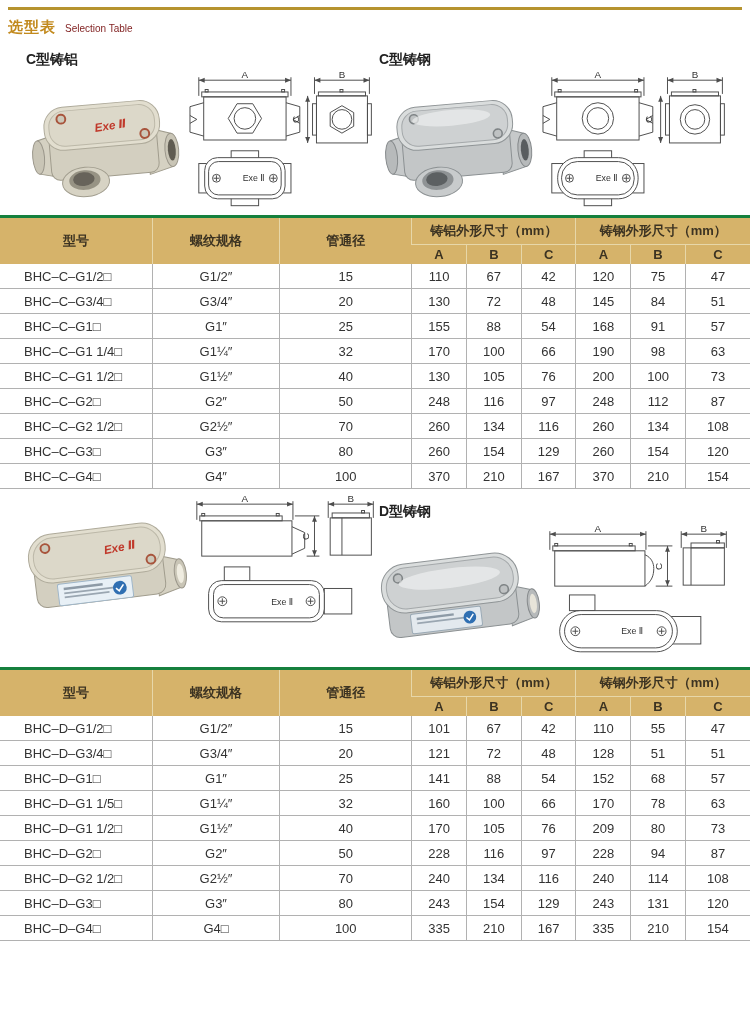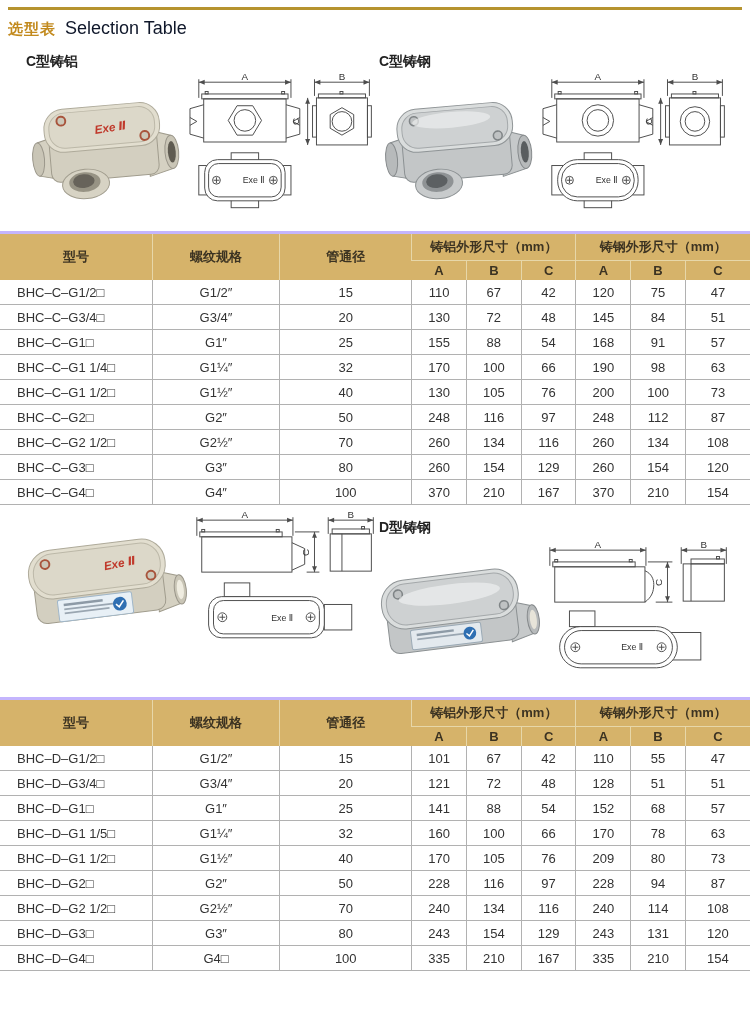--- a/index.html
+++ b/index.html
@@ -5,44 +5,44 @@
   html,body{margin:0;padding:0;background:#fff;}
   .page{
     width:750px;height:988px;box-sizing:border-box;background:#fff;
     font-family:"Liberation Sans","DejaVu Sans",sans-serif;overflow:hidden;
   }
   
   .titlebar{padding:7px 8px 0 8px;}
   .rule{height:3px;background:#b6932f;}
   .title-line{display:flex;align-items:baseline;gap:9px;margin-top:8px;}
   .title-zh{font-size:15px;font-weight:bold;color:#c28a1e;letter-spacing:1px;}
-  .title-en{font-size:18px;color:#0f172a;}
+  .title-en{font-size:10px;color:#7f1d1d;}
   
   .products{display:flex;padding:0 22px;margin-top:2px;}
   .product-block{width:50%;box-sizing:border-box;}
   .block-label{font-size:14px;font-weight:bold;color:#222;margin:12px 0 0 4px;}
   .media{display:flex;align-items:flex-start;gap:2px;}
   svg{display:block;}
   svg text{font-family:"Liberation Sans","DejaVu Sans",sans-serif;}
   .dim-text{fill:#333;font-size:10px;}
   .draw-mark{fill:#333;font-size:9px;}
   .photo-mark{font-size:12px;font-weight:bold;font-style:italic;}
   
-  table.spec{width:100%;border-collapse:collapse;table-layout:fixed;border-top:3px solid #c4b5fd;margin-top:18px;}
+  table.spec{width:100%;border-collapse:collapse;table-layout:fixed;border-top:3px solid #15803d;margin-top:4px;}
   thead th{
     background:#d6b36a;color:#3c3322;font-size:13px;font-weight:bold;
     border-left:1px solid #e7d7a9;padding:4px 2px;
   }
   thead th:first-child{border-left:none;}
   thead tr.sub th{padding:2px;border-top:1px solid #e7d7a9;font-size:13px;}
   tbody td{
     font-size:13px;color:#333;text-align:center;padding:4.5px 2px;background:#fff;
     border-bottom:1px solid #b1b1b1;border-left:1px solid #b1b1b1;
   }
-  tbody td:first-child{text-align:left;padding-left:17px;border-left:none;}
+  tbody td:first-child{text-align:left;padding-left:24px;border-left:none;}
 </style>
 </head>
 <body>
 
 <div class="page">
 
   <div class="titlebar">
     <div class="rule"></div>
     <div class="title-line">
       <span class="title-zh">选型表</span>

